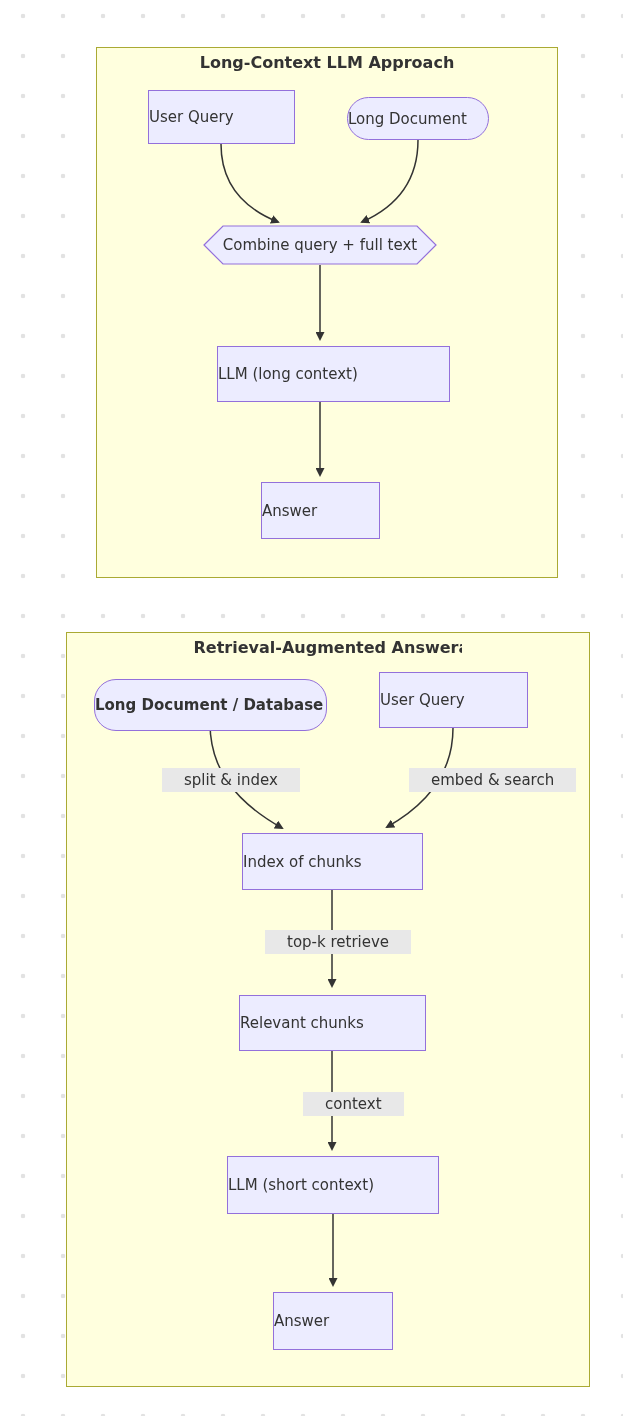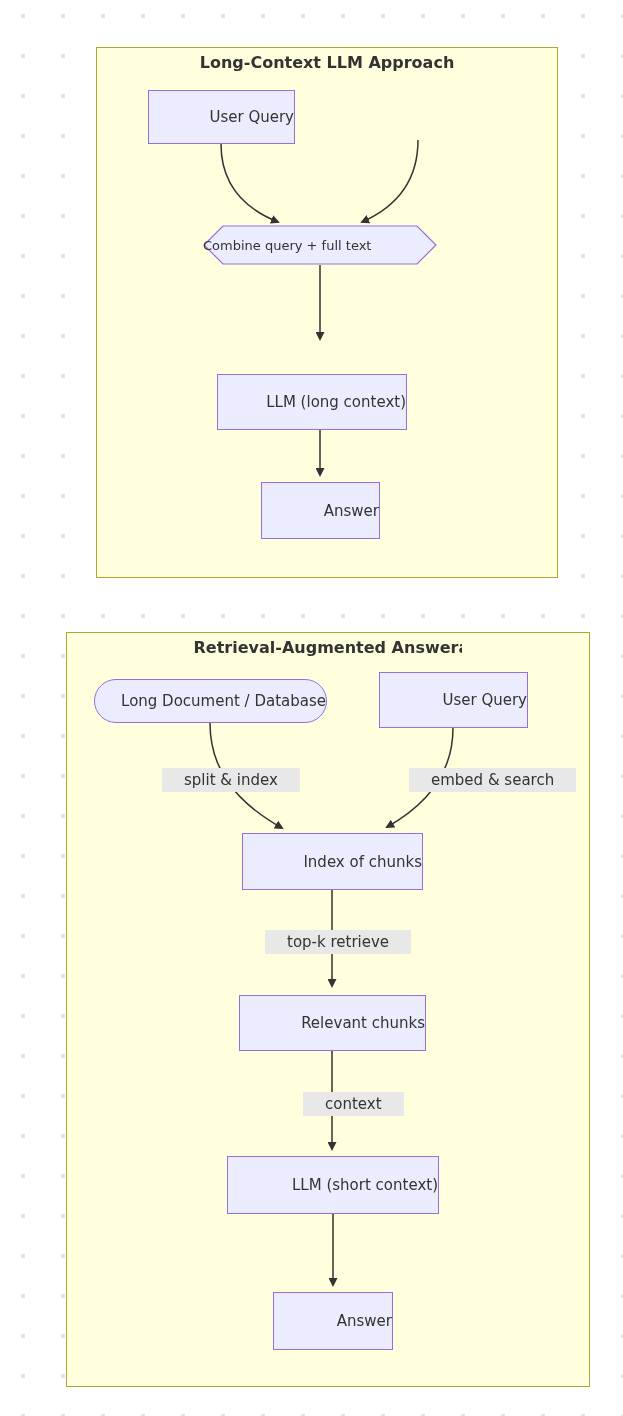--- a/index.html
+++ b/index.html
@@ -17,30 +17,29 @@
     box-sizing:border-box;
     margin-left:8px;
   }
   .subgraph-title{
     position:absolute;top:5px;left:0;width:100%;
     text-align:center;font-size:16px;font-weight:700;color:var(--text);
     white-space:nowrap;
   }
   .clip-char{display:inline-block;width:4px;overflow:hidden;vertical-align:bottom;white-space:nowrap;}
   .node{
-    position:absolute;display:flex;align-items:center;justify-content:flex-end;
+    position:absolute;display:flex;align-items:center;justify-content:flex-start;
     background:var(--node_fill);border:1px solid var(--node_border);
     box-sizing:border-box;color:var(--text);font-size:15px;white-space:nowrap;
     z-index:3;
-    padding-left:18px;
   }
   .stadium{border-radius:22px;}
   .hex-wrap{
-    position:absolute;z-index:3;display:flex;align-items:center;justify-content:flex-start;
-    color:var(--text);font-size:13px;white-space:nowrap;
+    position:absolute;z-index:3;display:flex;align-items:center;justify-content:center;
+    color:var(--text);font-size:15px;white-space:nowrap;
   }
   .hex-wrap svg{position:absolute;left:0;top:0;}
   .hex-label{position:relative;z-index:1;}
   .edge-label{
     position:absolute;z-index:4;
     background:var(--edge_label_bg);color:var(--text);
     font-size:15px;padding:3px 22px;white-space:nowrap;
   }
   #edges{position:absolute;left:0;top:0;z-index:2;pointer-events:none;}
   #edges path.flow{fill:none;stroke:var(--arrow);stroke-width:1.5;}
@@ -72,37 +71,40 @@
     <path class="flow" d="M453,728 C453,772 428,804 387,827" marker-end="url(#arrowhead)"></path>
     <path class="flow" d="M332,890 L332,986" marker-end="url(#arrowhead)"></path>
     <path class="flow" d="M332,1051 L332,1149" marker-end="url(#arrowhead)"></path>
     <path class="flow" d="M333,1214 L333,1285" marker-end="url(#arrowhead)"></path>
   </svg>
 
   <div class="node" style="left:148px;top:90px;width:147px;height:54px;">
     <span>User Query</span>
   </div>
 
+  <div class="node stadium" style="left:347px;top:97px;width:142px;height:43px;">
+    <span>Long Document</span>
+  </div>
 
   <div class="hex-wrap" style="left:203px;top:225px;width:234px;height:40px;">
     <svg width="234" height="40" viewBox="0 0 234 40">
       <polygon points="1,20 20,1 214,1 233,20 214,39 20,39" style="fill:var(--node_fill);stroke:var(--node_border);stroke-width:1.2"></polygon>
     </svg>
     <span class="hex-label">Combine query + full text</span>
   </div>
 
-  <div class="node" style="left:217px;top:346px;width:190px;height:56px;margin-top:28px;">
+  <div class="node" style="left:217px;top:346px;width:233px;height:56px;">
     <span>LLM (long context)</span>
   </div>
 
   <div class="node" style="left:261px;top:482px;width:119px;height:57px;">
     <span>Answer</span>
   </div>
 
-  <div class="node stadium" style="left:94px;top:679px;width:233px;height:44px;">
+  <div class="node stadium" style="left:94px;top:679px;width:233px;height:52px;font-weight:bold;">
     <span>Long Document / Database</span>
   </div>
 
   <div class="node" style="left:379px;top:672px;width:149px;height:56px;">
     <span>User Query</span>
   </div>
 
   <div class="node" style="left:242px;top:833px;width:181px;height:57px;">
     <span>Index of chunks</span>
   </div>

